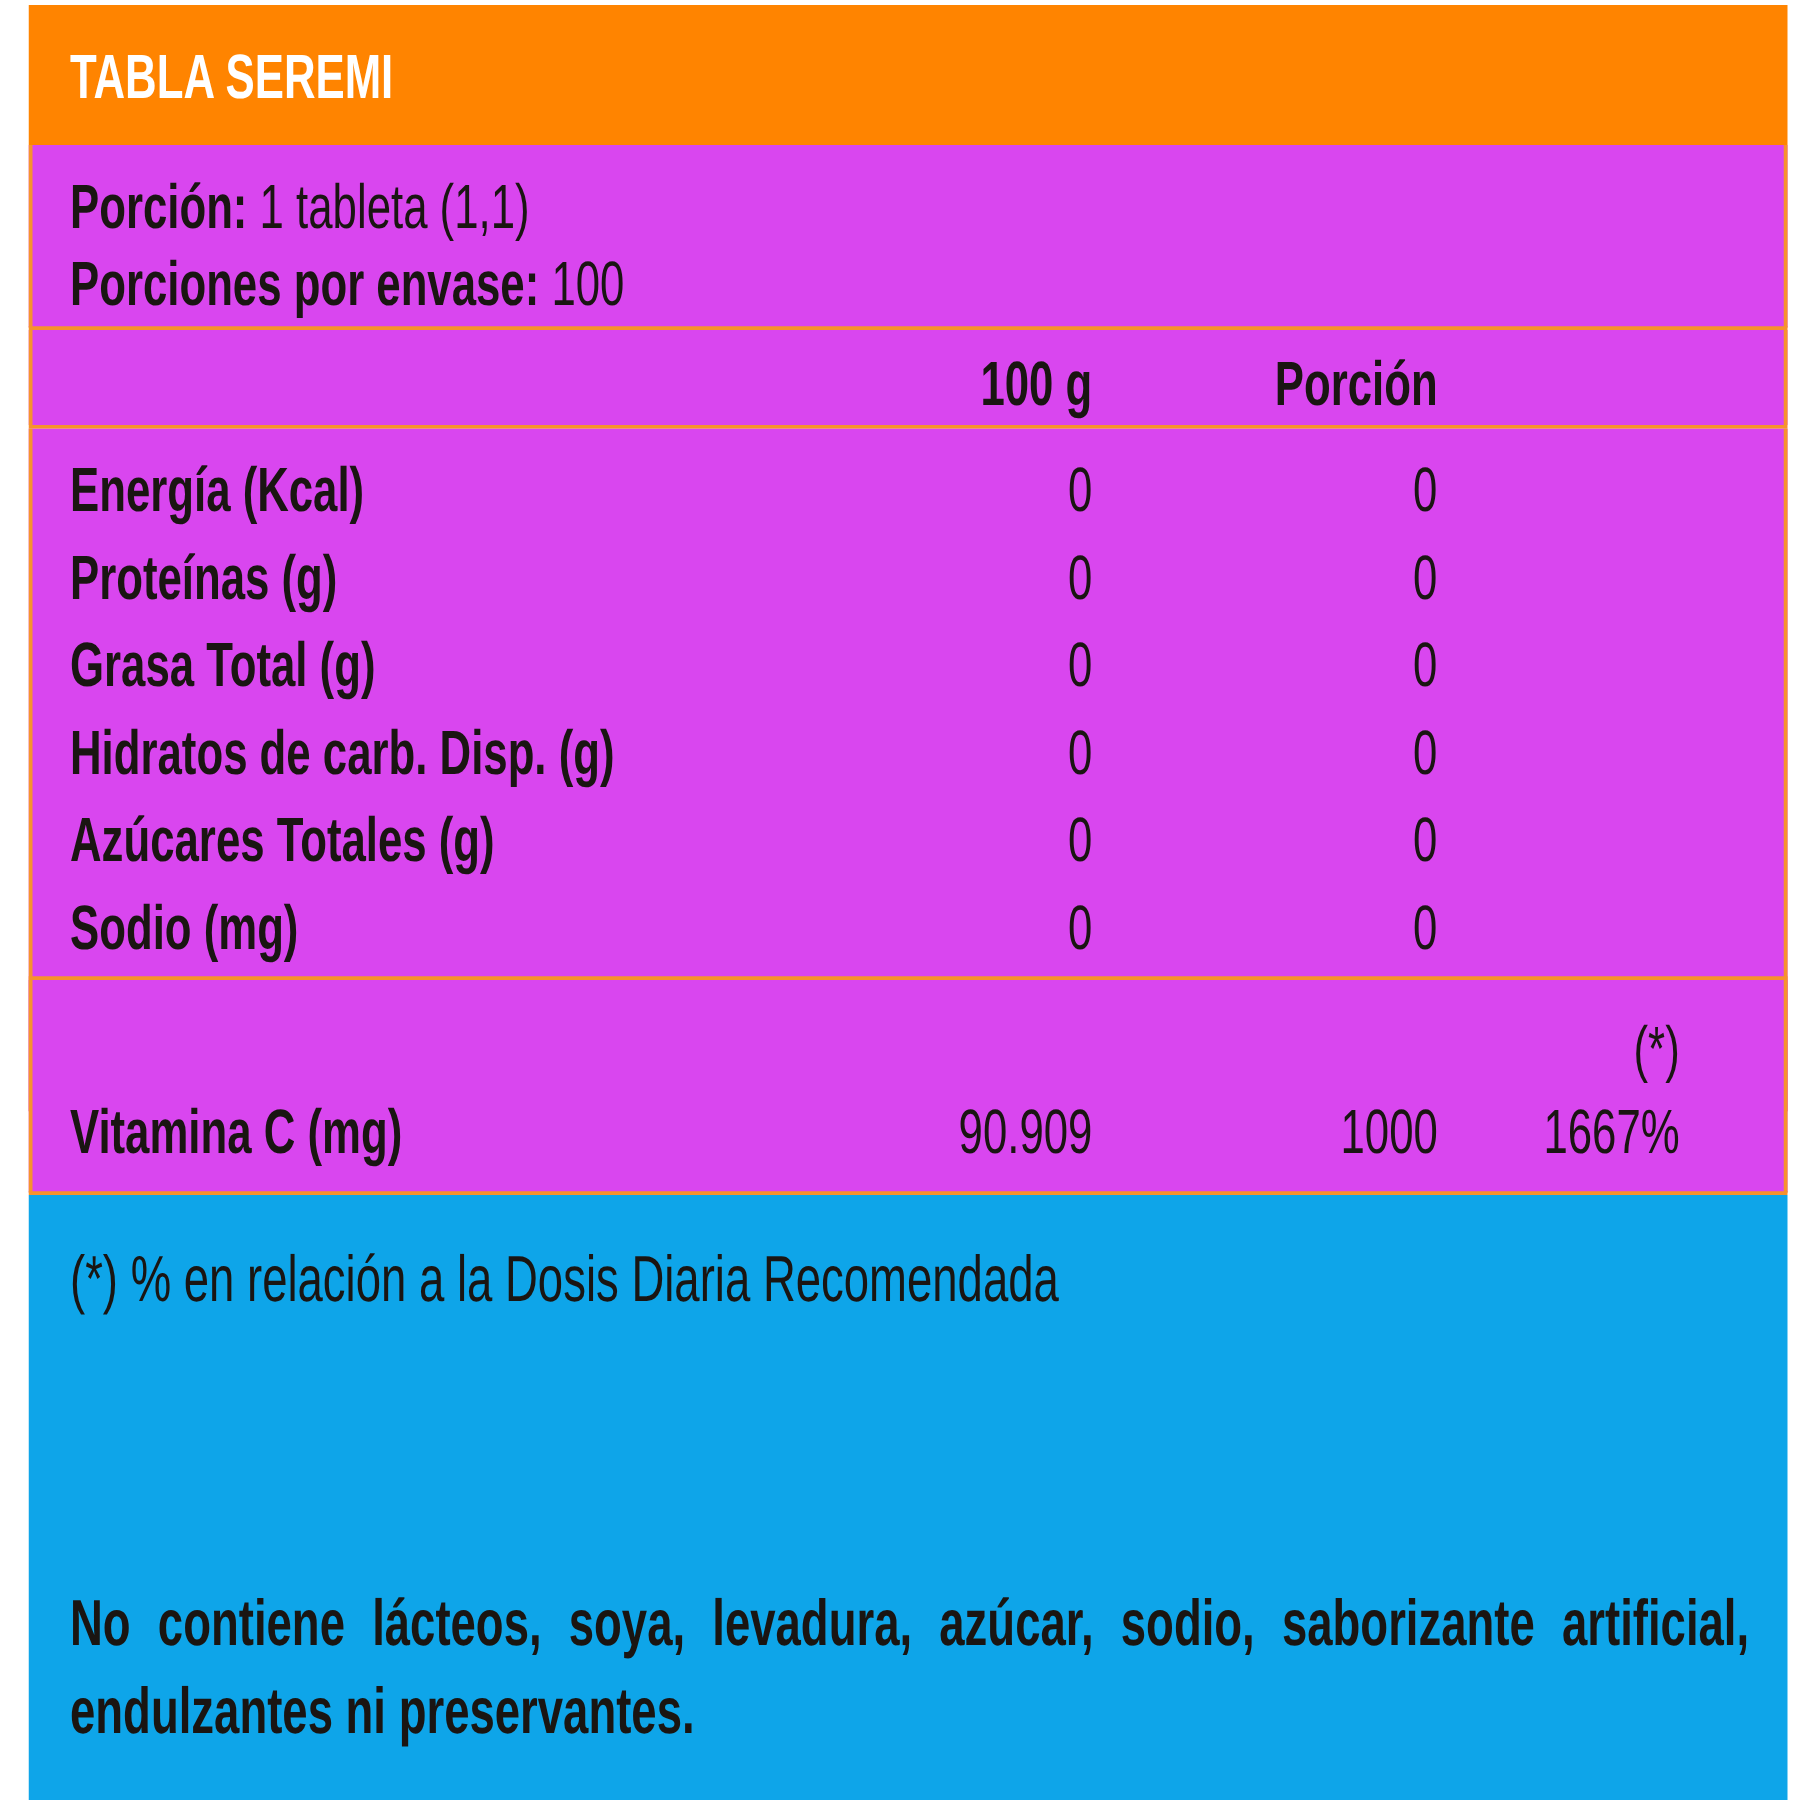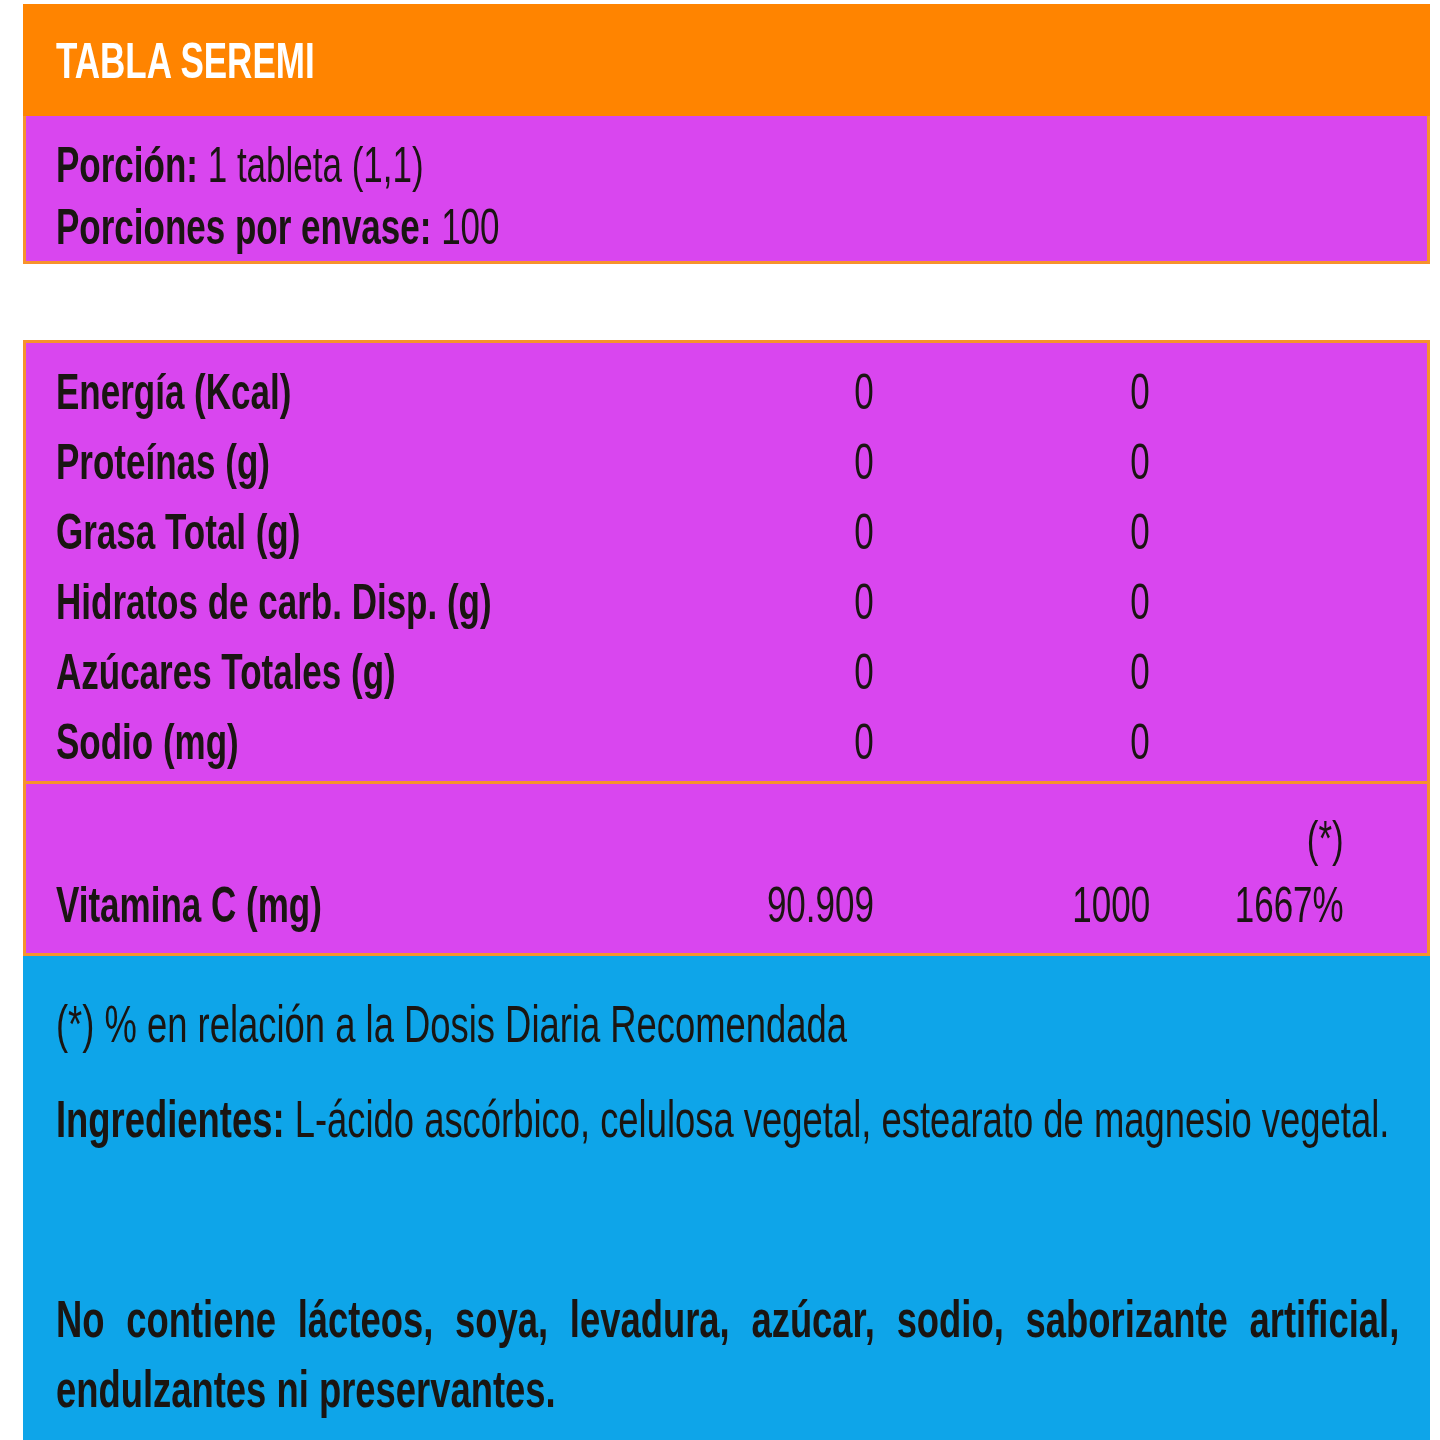--- a/index.html
+++ b/index.html
@@ -47,20 +47,24 @@
       <span class="b">Porción:</span>
       <span>1 tableta (1,1)</span>
     </span>
     <span class="t cond" style="left:30px; top:86px; font-size:50px;">
       <span class="b">Porciones por envase:</span>
       <span>100</span>
     </span>
   </div>
   <div class="rule" style="top:257px;"></div>
 
+  <div class="panel" style="top:260px; height:76px;">
+    <span class="t lbl cond-r" style="right:553px; top:18px;">100 g</span>
+    <span class="t lbl cond-r" style="right:277px; top:18px;">Porción</span>
+  </div>
   <div class="rule" style="top:336px;"></div>
 
   <div class="panel" style="top:339px; height:546px;">
     <div>
       <span class="t lbl cond" style="left:30px; top:24px;">Energía (Kcal)</span>
       <span class="t num cond-r" style="right:553px; top:24px;">0</span>
       <span class="t num cond-r" style="right:277px; top:24px;">0</span>
     </div>
     <div>
       <span class="t lbl cond" style="left:30px; top:94px;">Proteínas (g)</span>
@@ -95,25 +99,19 @@
     <span class="t lbl cond" style="left:30px; top:96px;">Vitamina C (mg)</span>
     <span class="t num cond-r" style="right:553px; top:96px;">90.909</span>
     <span class="t num cond-r" style="right:277px; top:96px;">1000</span>
     <span class="t num cond-r" style="right:83px; top:96px;">1667%</span>
   </div>
   <div class="rule" style="top:949px;"></div>
 
   <div class="gray">
     <span class="t cond" style="left:33px; top:42px; font-size:52px;">(*) % en relación a la Dosis Diaria Recomendada</span>
 
-    <div class="just" style="top:128px;">
-      <span class="inner">
-        <span class="b">Ingredientes:</span>
-        <span>L-ácido ascórbico, celulosa vegetal, estearato de magnesio vegetal.</span>
-      </span>
-    </div>
 
-    <div class="just b" style="top:308px;margin-top:20px;">
+    <div class="just b" style="top:308px;">
       <span class="inner">No contiene lácteos, soya, levadura, azúcar, sodio, saborizante artificial, endulzantes ni preservantes.</span>
     </div>
   </div>
 
 </div>
 
 </body></html>

